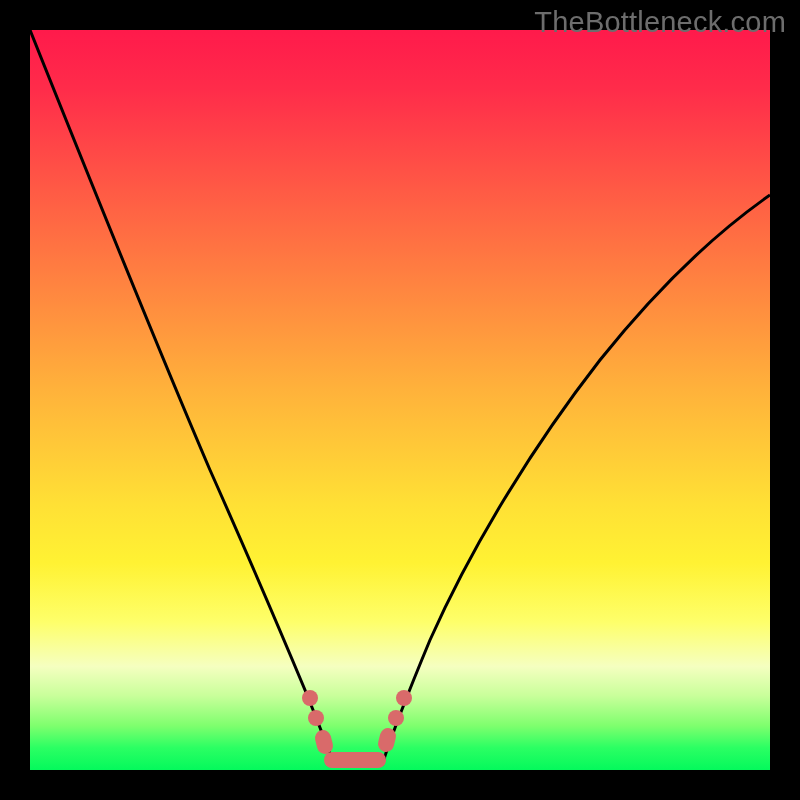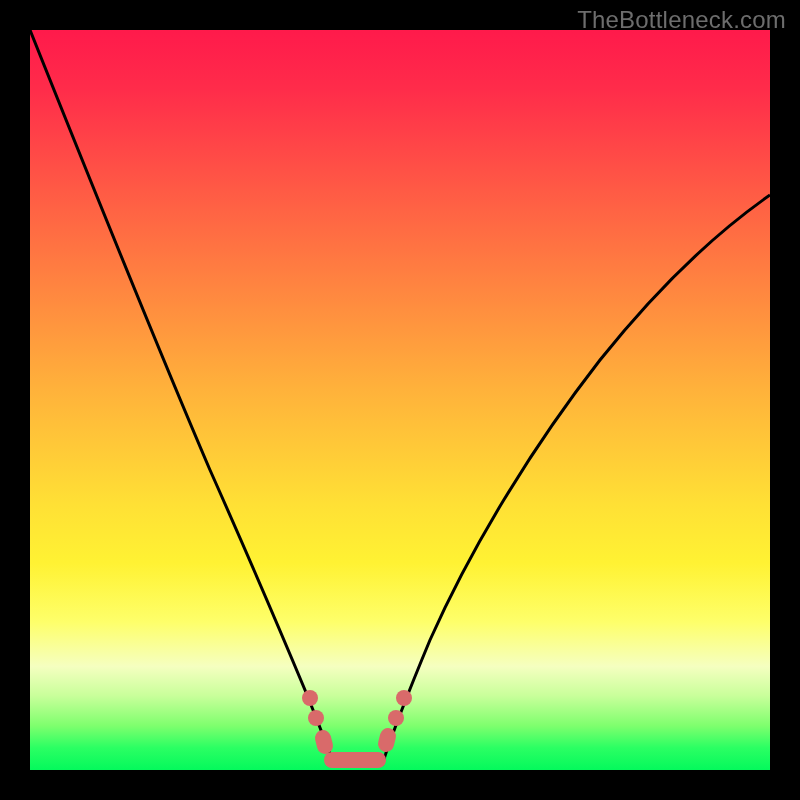--- a/index.html
+++ b/index.html
@@ -44,21 +44,21 @@
       #7fff6e 94%,
       #2bff63 97%,
       #04f95c 100%
     );
   }
   .watermark {
     position: absolute;
     top: 6px;
     right: 14px;
     color: #6d6d6d;
-    font-size: 24px;
+    font-size: 29px;
     font-weight: 400;
     letter-spacing: 0.2px;
   }
   svg.curves {
     position: absolute;
     left: 0;
     top: 0;
     width: 740px;
     height: 740px;
   }

